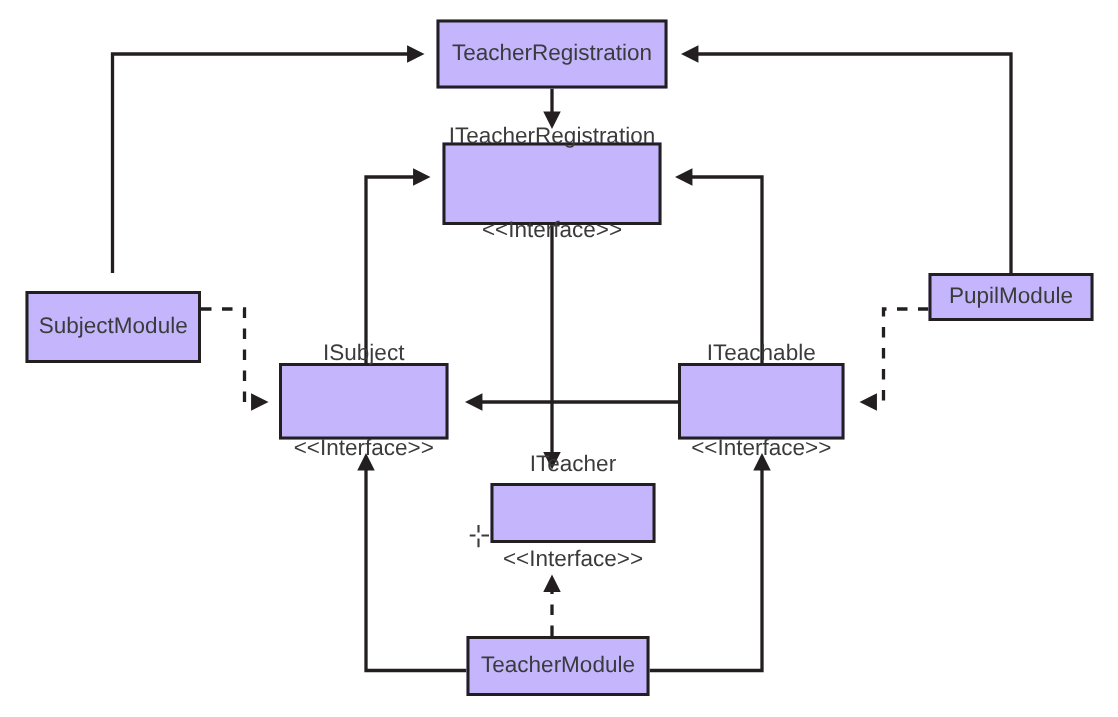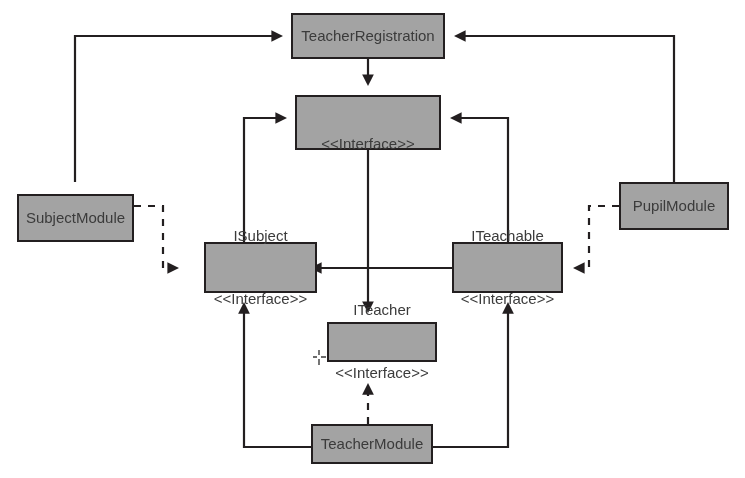--- a/index.html
+++ b/index.html
@@ -22,21 +22,21 @@
     position: absolute;
     left: 0;
     top: 0;
     width: 745px;
     height: 478px;
   }
   .node-box {
     position: absolute;
     box-sizing: border-box;
     border: 2px solid #231f20;
-    background: #a3a3a3;
+    background: #c4b5fd;
     display: flex;
     flex-direction: column;
     align-items: center;
     justify-content: center;
     color: #3b3b3b;
     font-family: "Liberation Sans", sans-serif;
     font-size: 15px;
     line-height: 1.25;
     text-align: center;
     white-space: nowrap;
@@ -125,29 +125,30 @@
           <polygon class="arrow-head" points="368,383 373.85,394.625 362.15,394.625"></polygon>
         </g>
       </g>
   </svg>
 
   <div id="nodes-layer">
       <div class="node-box single" style="left: 291px; top: 13px; width: 154px; height: 46px;">
         <span class="node-name">TeacherRegistration</span>
       </div>
       <div class="node-box" style="left: 295px; top: 95px; width: 146px; height: 55px;">
+        <span class="node-name">ITeacherRegistration</span>
         <span class="node-stereotype">&lt;&lt;Interface&gt;&gt;</span>
       </div>
       <div class="node-box single" style="left: 17px; top: 182px; width: 117px; height: 48px; margin-top: 12px;">
         <span class="node-name">SubjectModule</span>
       </div>
-      <div class="node-box single" style="left: 619px; top: 182px; width: 110px; height: 48px;">
+      <div class="node-box single" style="left: 619px; top: 182px; width: 110px; height: 32px;">
         <span class="node-name">PupilModule</span>
       </div>
-      <div class="node-box" style="left: 204px; top: 242px; width: 113px; height: 51px;">
+      <div class="node-box" style="left: 186px; top: 242px; width: 113px; height: 51px;">
         <span class="node-name">ISubject</span>
         <span class="node-stereotype">&lt;&lt;Interface&gt;&gt;</span>
       </div>
       <div class="node-box" style="left: 452px; top: 242px; width: 111px; height: 51px; text-align: right;">
         <span class="node-name">ITeachable</span>
         <span class="node-stereotype">&lt;&lt;Interface&gt;&gt;</span>
       </div>
       <div class="node-box" style="left: 327px; top: 322px; width: 110px; height: 40px;">
         <span class="node-name">ITeacher</span>
         <span class="node-stereotype">&lt;&lt;Interface&gt;&gt;</span>

